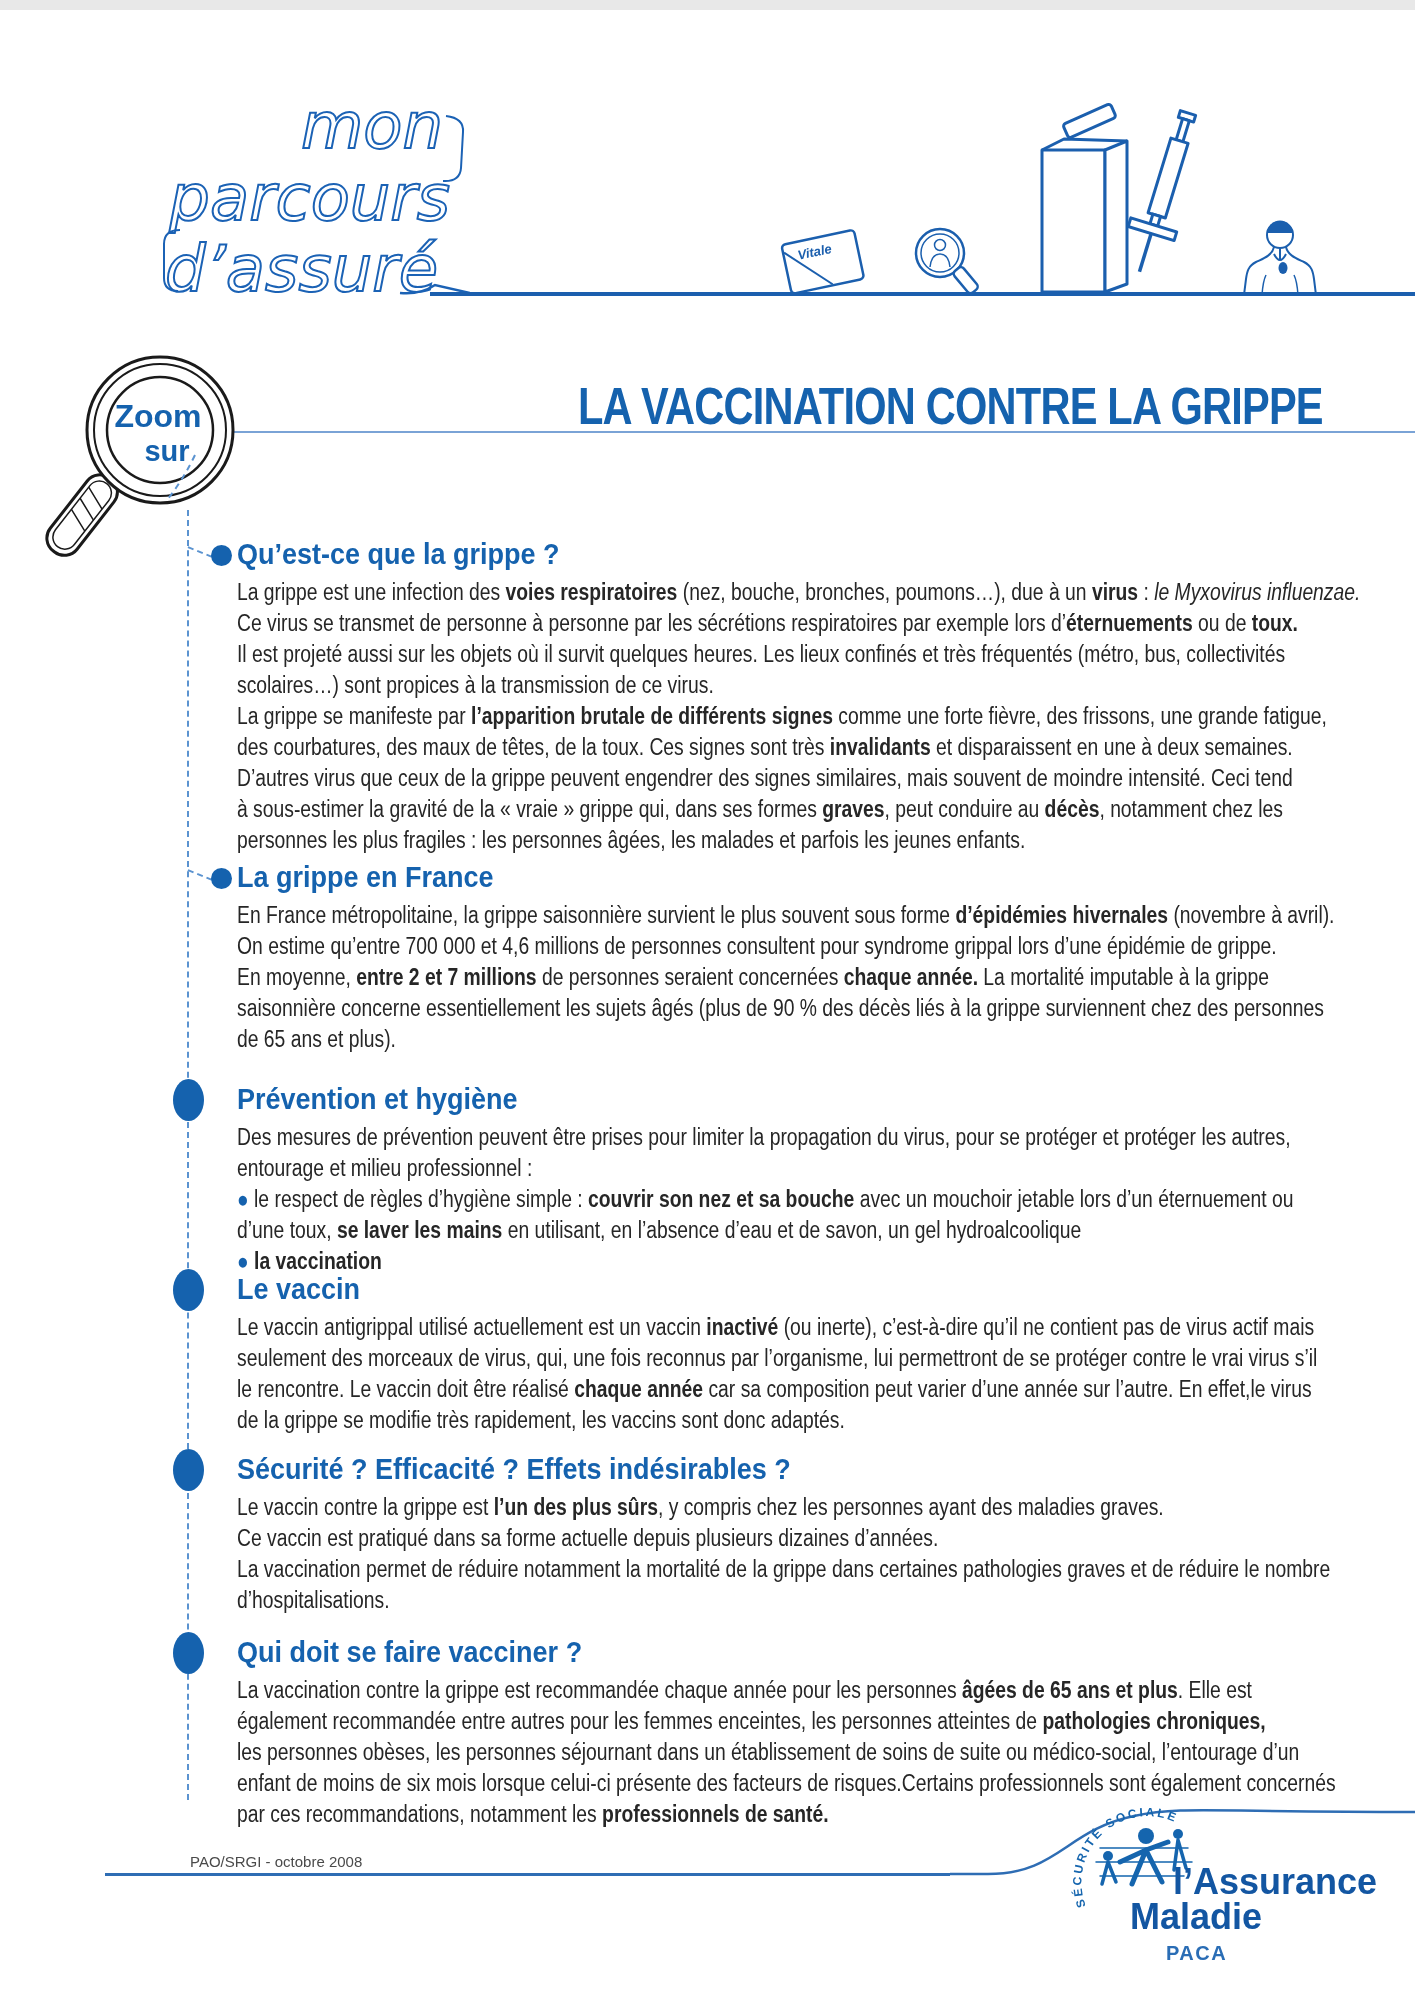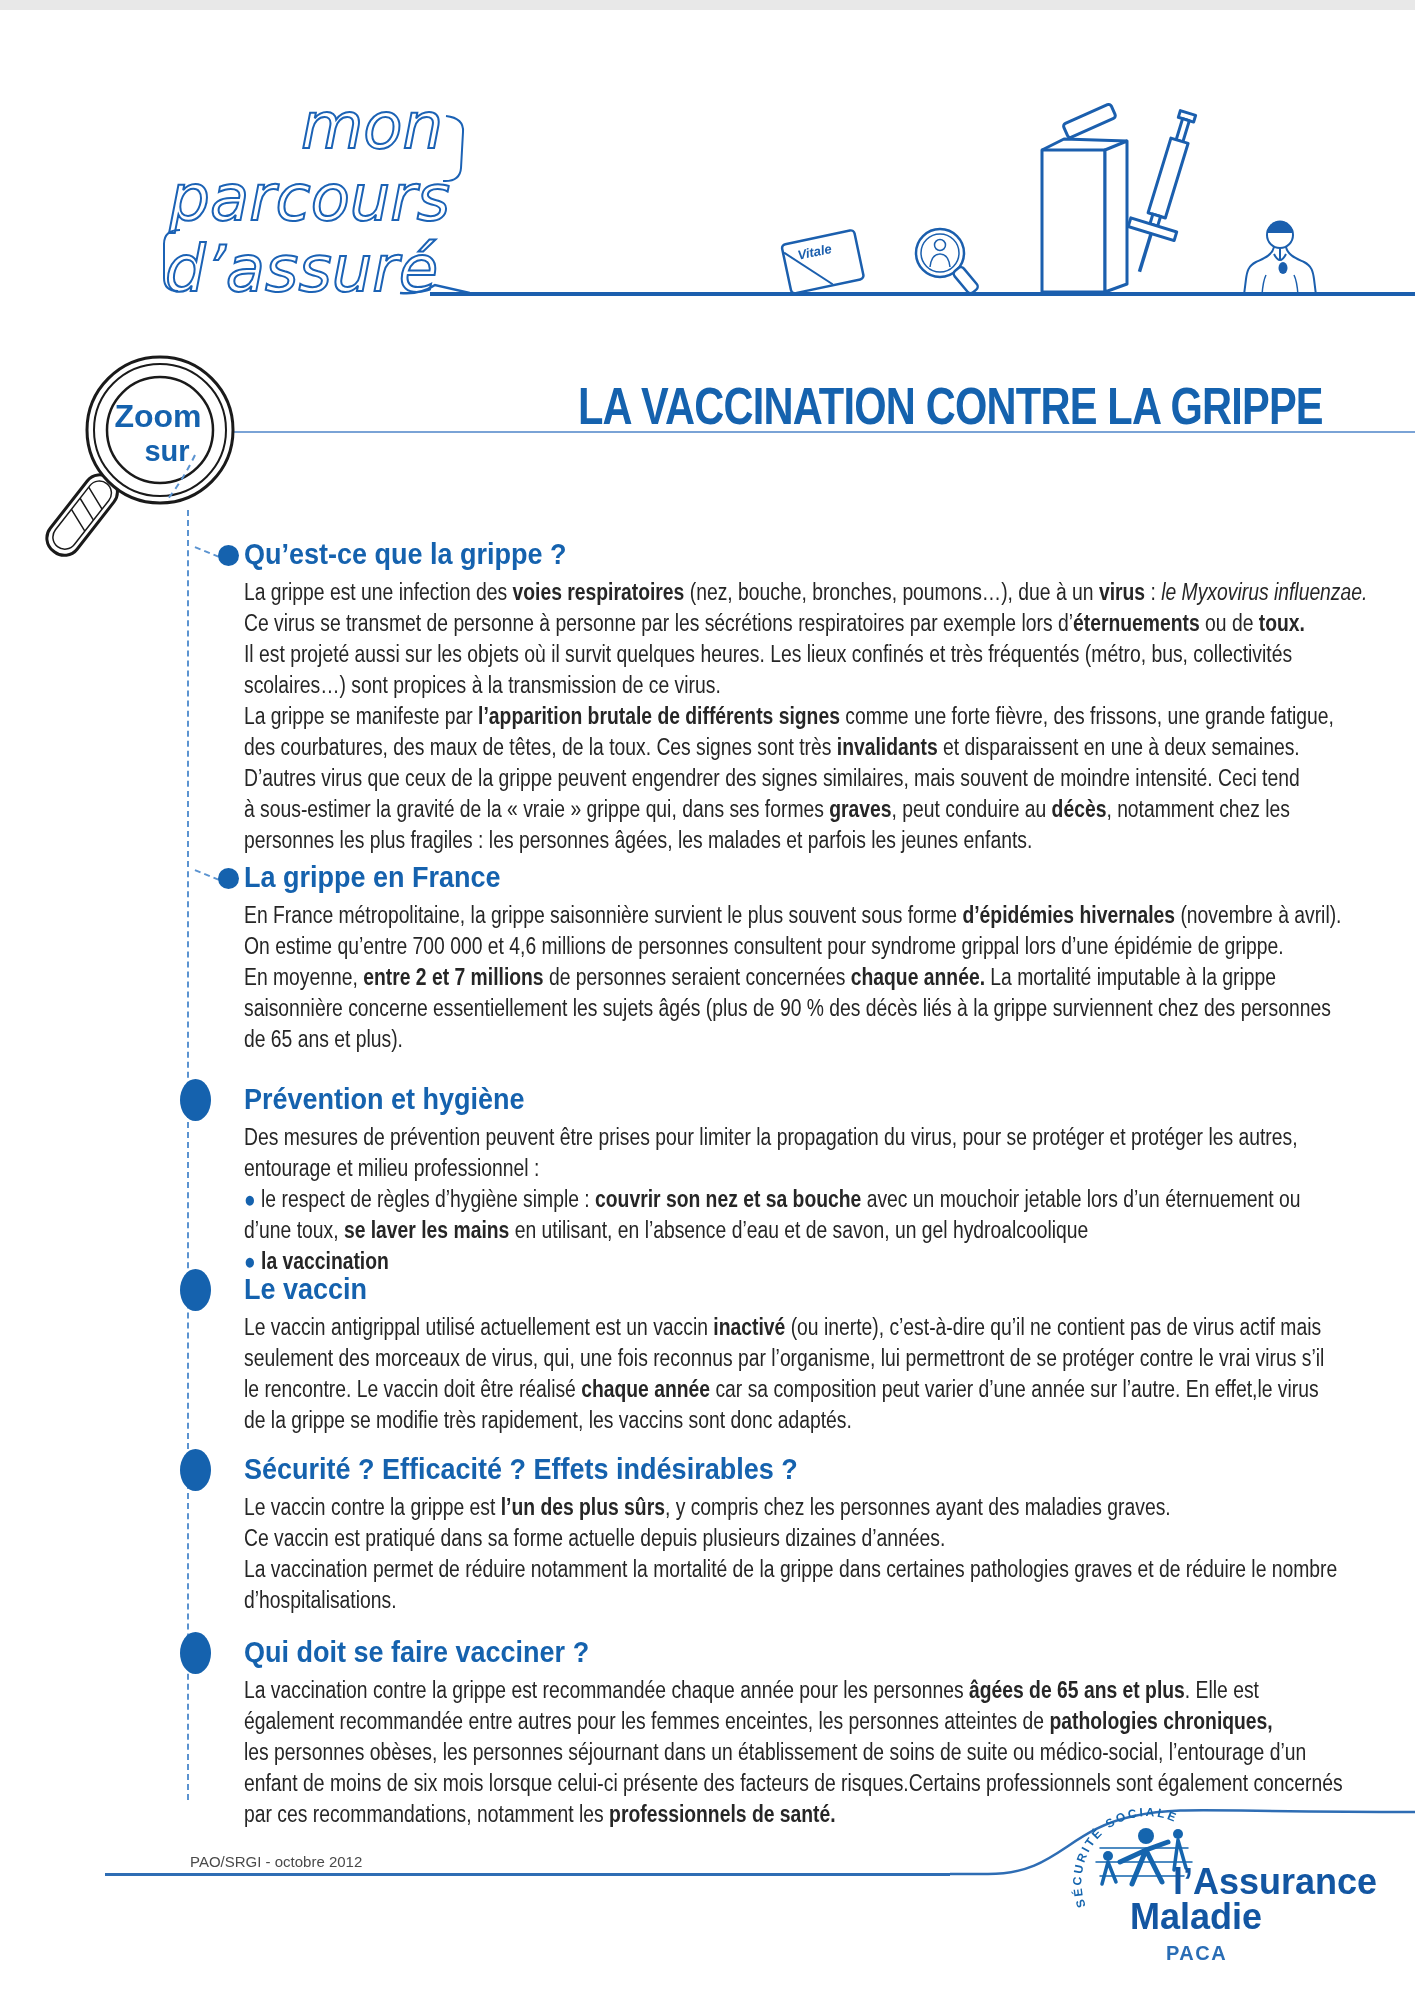--- a/index.html
+++ b/index.html
@@ -26,21 +26,21 @@
     position:absolute;left:490px;top:366px;width:880px;text-align:center;
     font-size:52px;font-weight:bold;color:var(--accent);letter-spacing:-1px;
     transform:scaleX(.80);transform-origin:center;white-space:nowrap;
   }
   #title-underline{position:absolute;left:228px;top:421px;width:1187px;height:2px;background:var(--light-line);}
   
   #lens-svg{position:absolute;left:45px;top:335px;}
   
   #spine{position:absolute;left:187px;top:500px;height:1290px;border-left:2px dashed var(--dash-blue);}
   
-  .sec{position:absolute;left:244px;width:1125px;}
+  .sec{position:absolute;left:237px;width:1125px;}
   .sec h2{
     margin:0;font-size:30px;line-height:34px;font-weight:bold;color:var(--accent);
     transform:scaleX(.90);transform-origin:left;white-space:nowrap;
   }
   .sec .body{margin-top:6px;}
   .tline{
     font-size:23px;line-height:31px;color:var(--body-text);
     transform:scaleX(.84);transform-origin:left;white-space:nowrap;
   }
   .seg-b{font-weight:bold;}
@@ -216,21 +216,21 @@
     <h2>Qui doit se faire vacciner ?</h2>
     <div class="body">
         <div class="tline"><span class="seg-n">La vaccination contre la grippe est recommandée chaque année pour les personnes </span><span class="seg-b">âgées de 65 ans et plus</span><span class="seg-n">. Elle est</span></div>
         <div class="tline"><span class="seg-n">également recommandée entre autres pour les femmes enceintes, les personnes atteintes de </span><span class="seg-b">pathologies chroniques,</span></div>
         <div class="tline"><span class="seg-n">les personnes obèses, les personnes séjournant dans un établissement de soins de suite ou médico-social, l’entourage d’un</span></div>
         <div class="tline"><span class="seg-n">enfant de moins de six mois lorsque celui-ci présente des facteurs de risques.Certains professionnels sont également concernés</span></div>
         <div class="tline"><span class="seg-n">par ces recommandations, notamment les </span><span class="seg-b">professionnels de santé.</span></div>
       </div>
   </section>
 
-  <div id="footer-credit">PAO/SRGI - octobre 2012</div>
+  <div id="footer-credit">PAO/SRGI - octobre 2008</div>
   <div id="footer-rule"></div>
 
   <svg id="brand-svg" width="465" height="218" viewBox="0 0 465 218">
     <path d="M0 82 H38 C108 82 116 38 184 24 C230 14 258 20 465 20" fill="none" stroke="#2E6DB4" stroke-width="2.5"></path>
     <defs>
       <path id="socarc" d="M136 114 A66 66 0 0 1 238 38"></path>
     </defs>
     <text font-size="12" font-weight="bold" letter-spacing="2.5" fill="#1565AE">
       <textPath href="#socarc">SÉCURITÉ SOCIALE</textPath>
     </text>

